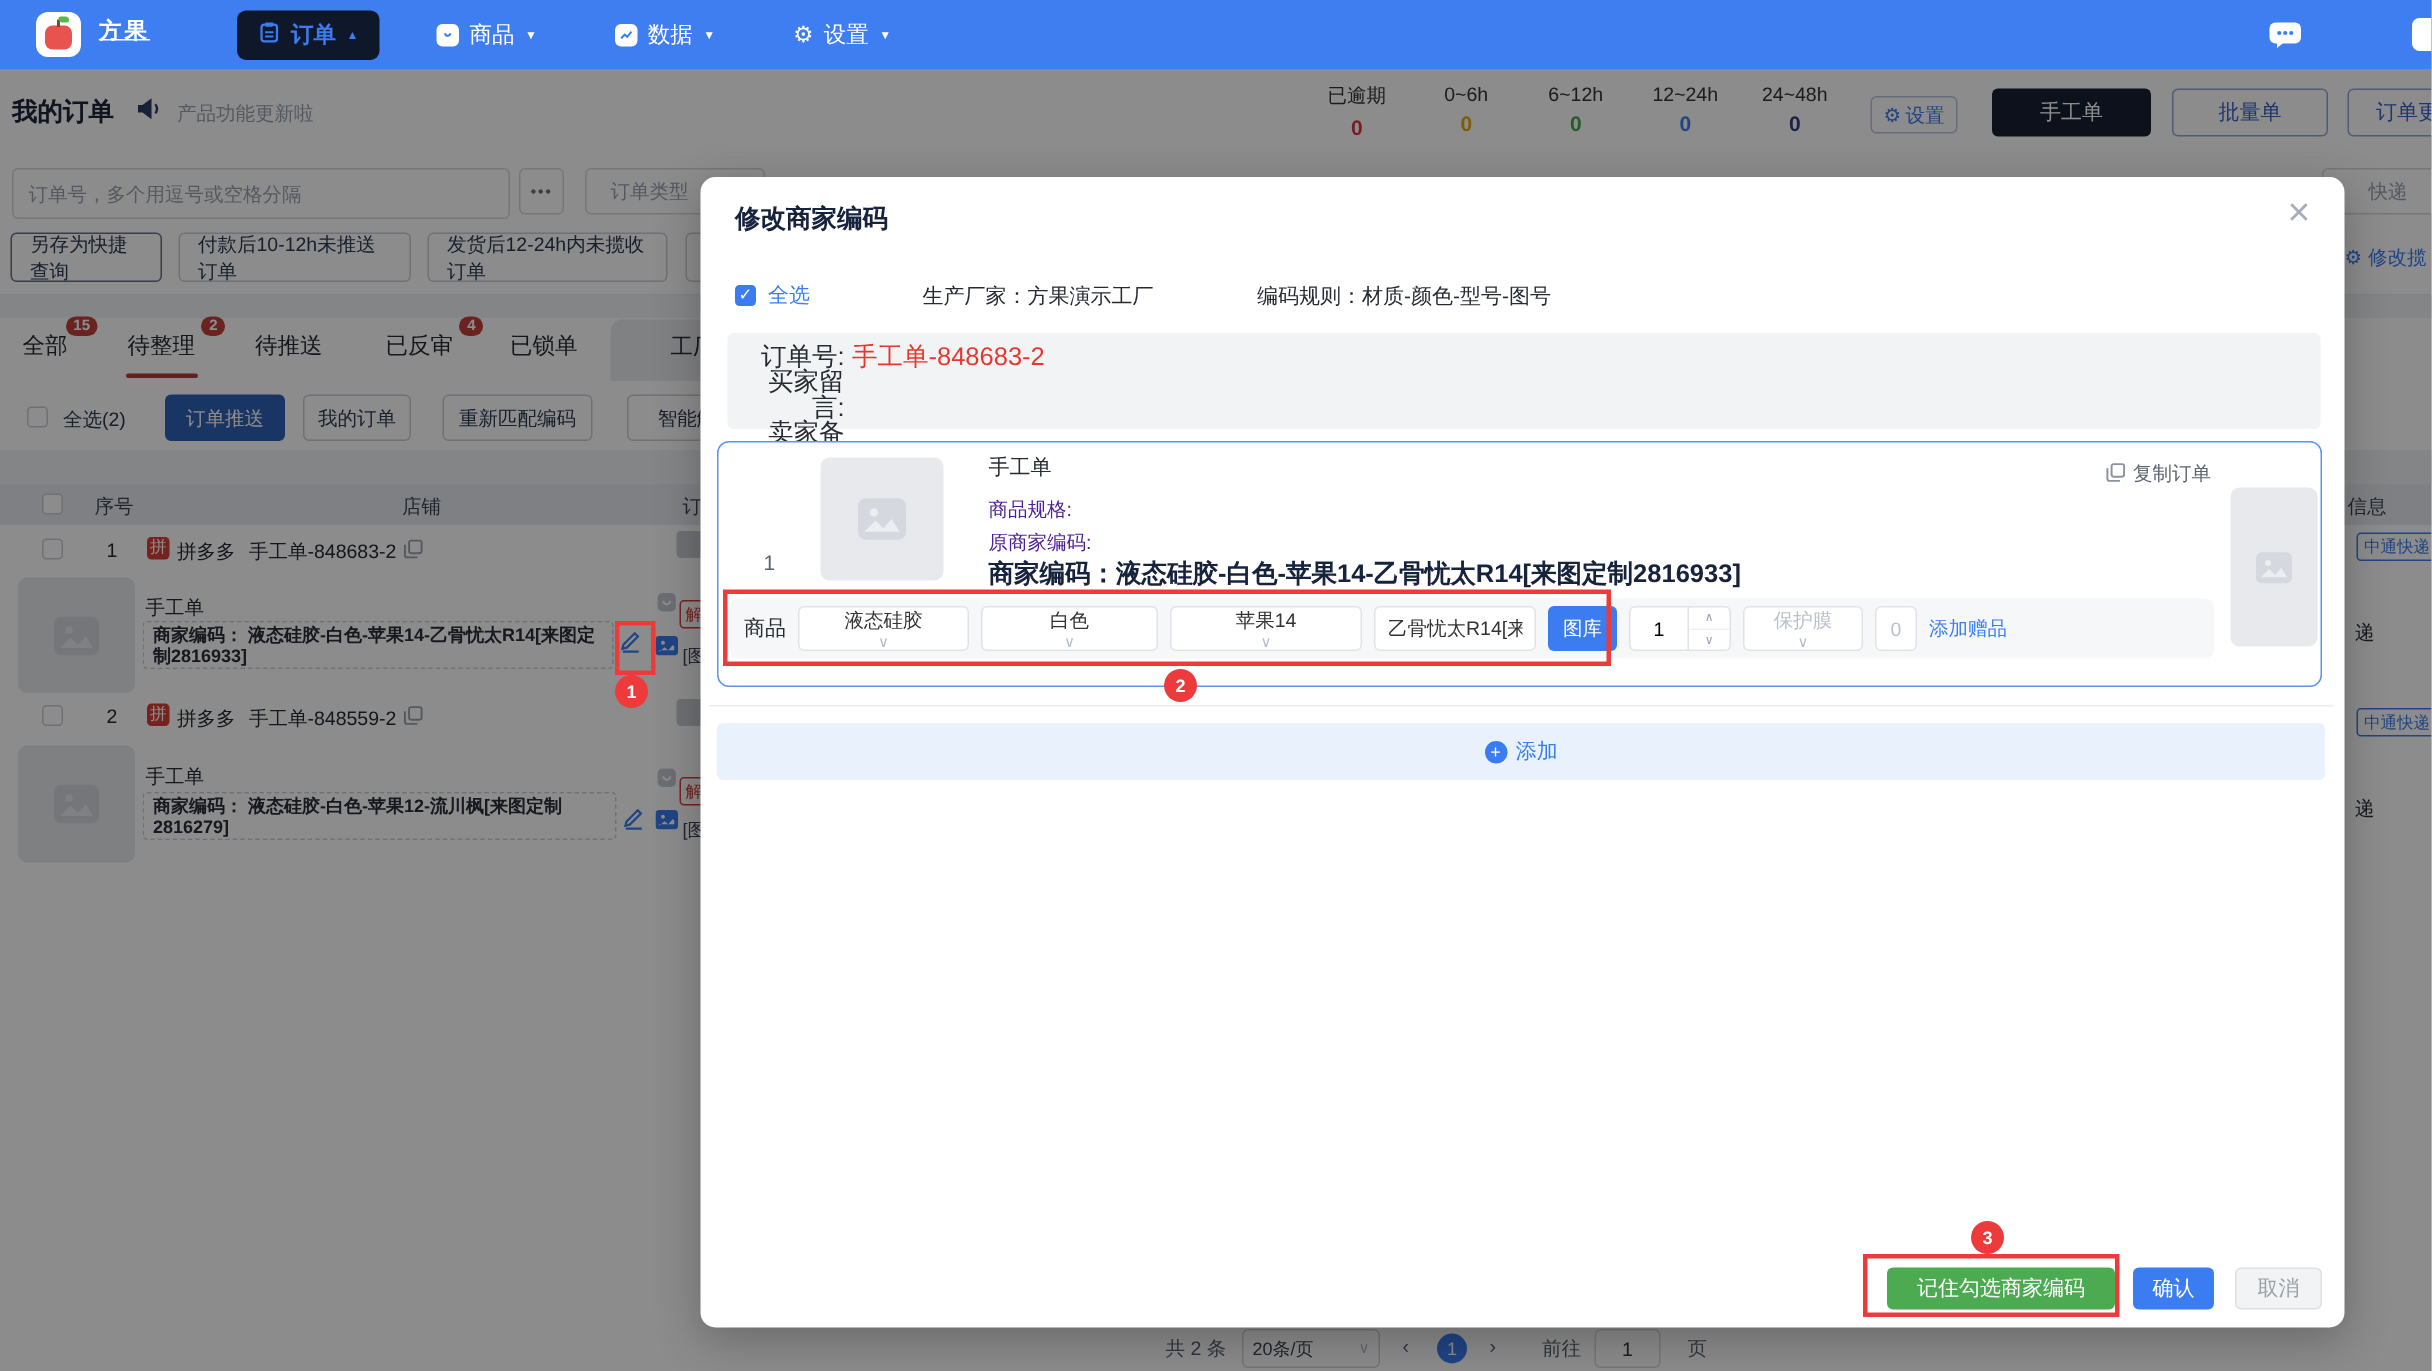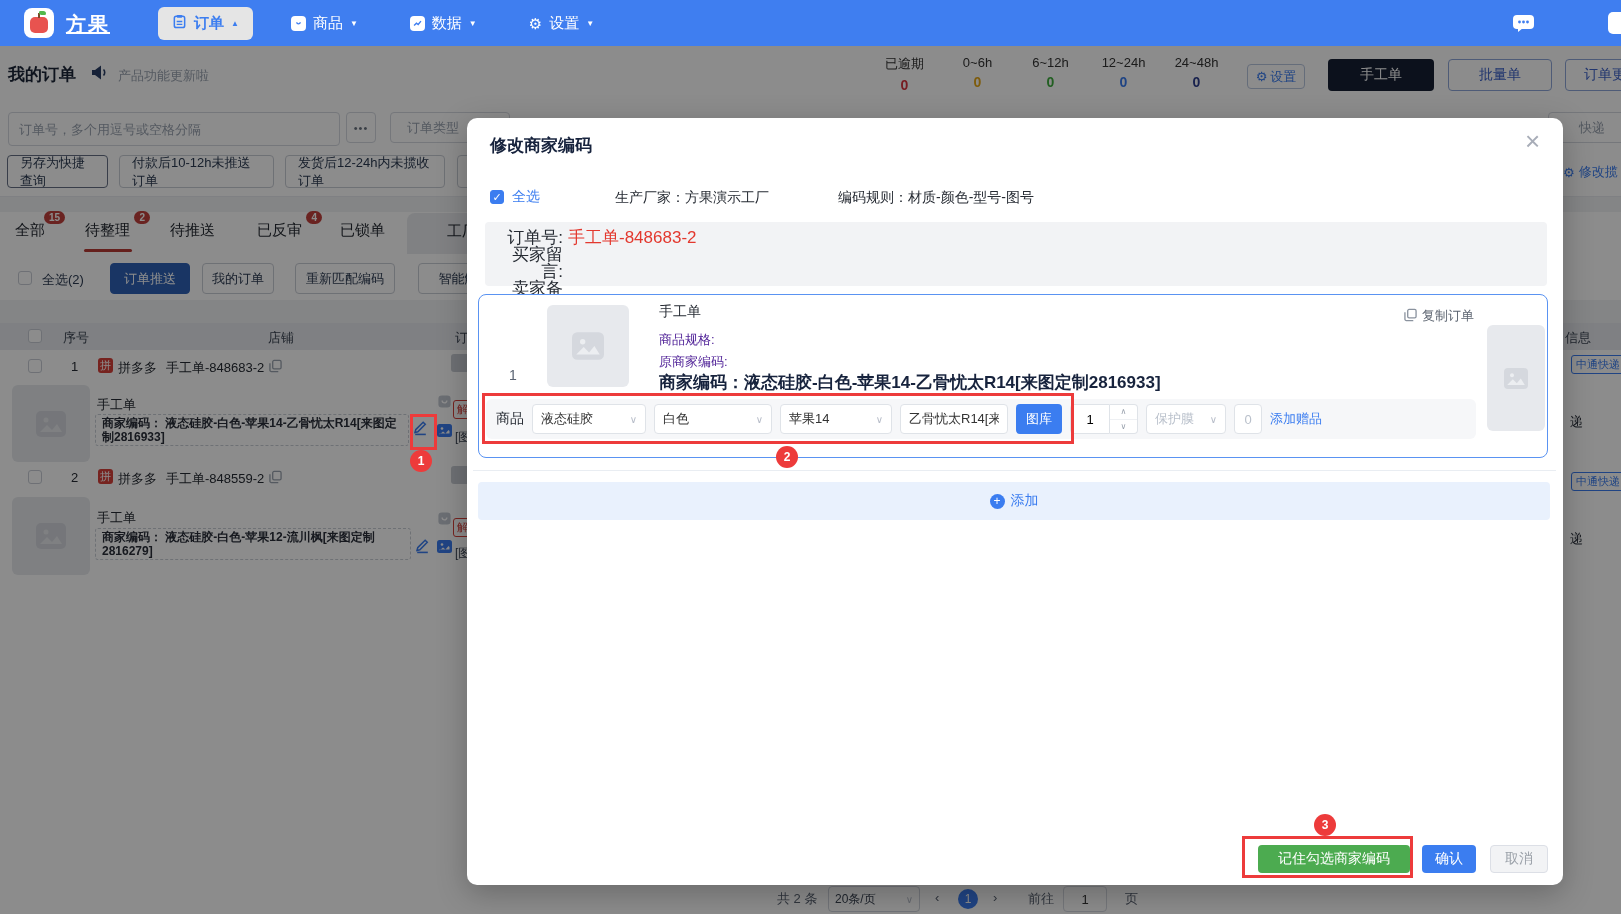--- a/index.html
+++ b/index.html
@@ -5,24 +5,24 @@
   html,body{margin:0;padding:0;background:#888;}
   .screen{position:relative;width:1621px;height:914px;overflow:hidden;background:#f0f2f5;
           font-family:"Liberation Sans","DejaVu Sans",sans-serif;font-size:13px;color:#262b33;}
 
   
   .topbar{position:absolute;left:0;top:0;width:1621px;height:46px;background:#3f7ef0;display:flex;align-items:center;}
   .logo{position:absolute;left:24px;top:8px;width:30px;height:30px;background:#fff;border-radius:8px;display:flex;align-items:center;justify-content:center;}
   .logo-apple{width:18px;height:16px;background:#e8534f;border-radius:5px;position:relative;margin-top:4px;}
   .logo-apple:before{content:"";position:absolute;left:8px;top:-4px;width:2px;height:5px;background:#7a4a2b;}
   .logo-apple:after{content:"";position:absolute;left:9px;top:-6px;width:7px;height:4px;background:#53b94c;border-radius:3px 6px 3px 6px;}
-  .brand{position:absolute;left:66px;top:11px;color:#fff;font-size:20px;font-weight:bold;letter-spacing:2px;text-decoration:underline;}
+  .brand{position:absolute;left:66px;top:11px;color:#fff;font-size:15px;font-weight:bold;letter-spacing:2px;text-decoration:underline;}
   .navtabs{position:absolute;left:158px;top:5px;display:flex;gap:24px;align-items:center;height:36px;}
   .navtab{display:flex;align-items:center;gap:7px;color:#fff;font-size:15px;padding:7px 14px;border-radius:6px;cursor:pointer;}
-  .navtab.active{background:#e5e5e5;color:#3b7df0;font-weight:bold;}
+  .navtab.active{background:#0f172a;color:#3b7df0;font-weight:bold;}
   .navtab .caret{font-size:8px;}
   .icon-sq{width:15px;height:15px;background:#fff;border-radius:4px;display:inline-flex;align-items:center;justify-content:center;}
   .gear-white{color:#fff;font-size:15px;line-height:1;}
   .chat-icon{position:absolute;left:1512px;top:13px;}
   .partial-icon{position:absolute;left:1608px;top:12px;width:26px;height:22px;background:#fff;border-radius:5px;}
 
   
   .pagehead{position:absolute;left:0;top:46px;width:1621px;height:59px;background:#fff;}
   .page-title{position:absolute;left:8px;top:17px;font-size:17px;font-weight:bold;color:#1c2638;}
   .announce{position:absolute;left:118px;top:21px;color:#9aa3b0;font-size:13px;}
@@ -99,21 +99,21 @@
   .m-red{color:#e3382e;margin-left:5px;}
   .m-card{position:absolute;left:11px;top:176px;width:1070px;height:164px;border:1px solid #5a93f2;border-radius:8px;background:#fff;box-sizing:border-box;}
   .m-num{position:absolute;left:30px;top:72px;color:#5a6372;font-size:14px;}
   .m-imgph{position:absolute;left:68px;top:10px;width:82px;height:82px;}
   .m-type{position:absolute;left:180px;top:8px;font-size:14px;color:#262b33;}
   .m-gray{position:absolute;left:180px;font-size:13px;color:#4c1d95;}
   .m-code{position:absolute;left:180px;top:76px;font-size:17px;font-weight:bold;color:#17233d;}
   .m-copy{position:absolute;left:925px;top:12px;display:flex;gap:5px;align-items:center;color:#5c6470;font-size:13px;cursor:pointer;}
   .m-rimg{position:absolute;left:1008px;top:30px;width:58px;height:106px;}
   .m-form{position:absolute;left:7px;top:104px;width:990px;height:40px;background:#f6f7f9;border-radius:6px;display:flex;align-items:center;gap:8px;padding:0 10px;box-sizing:border-box;}
-  .f-sel{height:30px;border:1px solid #dfe3e8;border-radius:4px;background:#fff;display:flex;align-items:center;justify-content:space-between;padding:0 8px;font-size:13px;color:#333;box-sizing:border-box;}
+  .f-sel{height:30px;border:1px solid #dfe3e8;border-radius:4px;background:#fff;display:flex;align-items:center;justify-content:space-between;padding:0 8px;font-size:13px;color:#333;box-sizing:border-box;flex-direction:column;}
   .f-sel.disabled{color:#b9c0cb;}
   .f-inp{height:30px;border:1px solid #dfe3e8;border-radius:4px;background:#fff;font-size:13px;color:#333;padding:0 8px;box-sizing:border-box;font-family:"Liberation Sans","DejaVu Sans",sans-serif;}
   .f-inp:disabled{color:#b9c0cb;background:#fff;text-align:center;}
   .gallery-btn{height:30px;width:46px;background:#3b7df0;color:#fff;border-radius:4px;display:flex;align-items:center;justify-content:center;font-size:13px;cursor:pointer;}
   .qtywrap{display:flex;height:30px;}
   .qty-input{width:40px;height:30px;border:1px solid #dfe3e8;border-radius:4px 0 0 4px;text-align:center;font-size:13px;box-sizing:border-box;background:#fff;font-family:inherit;}
   .stepper{width:28px;height:30px;border:1px solid #dfe3e8;border-left:none;border-radius:0 4px 4px 0;display:flex;flex-direction:column;box-sizing:border-box;background:#fff;}
   .step{flex:1;display:flex;align-items:center;justify-content:center;font-size:8px;color:#99a1ad;cursor:pointer;}
   .step.up{border-bottom:1px solid #eef0f3;}
   .bluelink{color:#3b7df0;font-size:13px;cursor:pointer;white-space:nowrap;}
@@ -429,21 +429,21 @@
       <div class="m-form">
         <span style="font-size:14px;color:#262b33;white-space:nowrap">商品</span>
         <div class="f-sel" style="width:114px">
             <span>液态硅胶</span>
             <span class="caret-g">∨</span>
           </div>
         <div class="f-sel" style="width:118px">
             <span>白色</span>
             <span class="caret-g">∨</span>
           </div>
-        <div class="f-sel" style="width:112px">
+        <div class="f-sel" style="width:128px">
             <span>苹果14</span>
             <span class="caret-g">∨</span>
           </div>
         <input class="f-inp" style="width: 108px;" value="乙骨忧太R14[来">
         <div class="gallery-btn">图库</div>
         <div class="qtywrap">
           <input class="qty-input" value="1" style="">
           <div class="stepper">
             <div class="step up">∧</div>
             <div class="step">∨</div>

